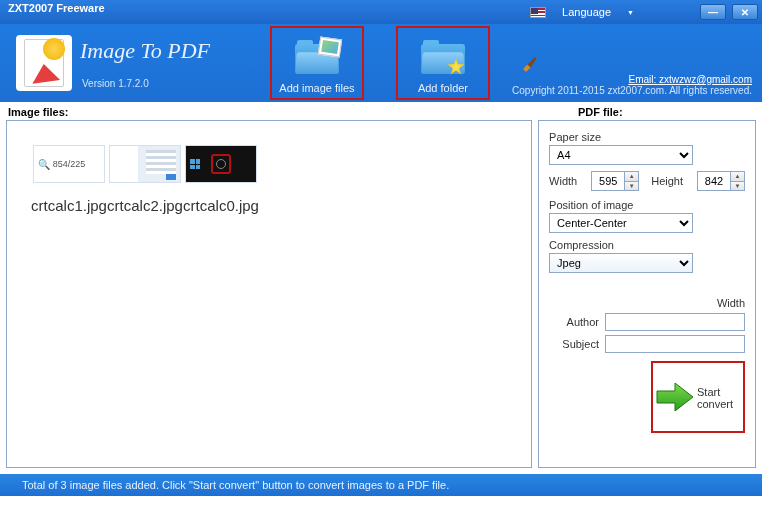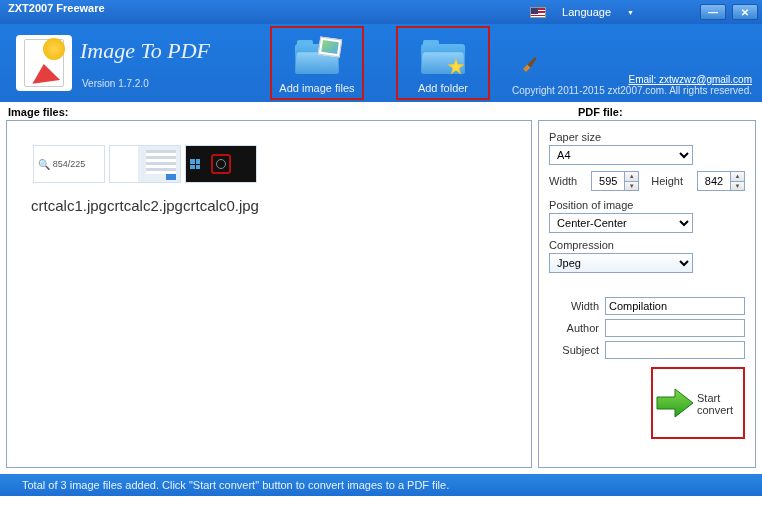--- a/index.html
+++ b/index.html
@@ -193,21 +193,20 @@
       <label>Position of image</label>
       <select><option>Center-Center</option></select>
     </div>
     <div class="field">
       <label>Compression</label>
       <select style="background:linear-gradient(#fff,#eaf2fb);"><option>Jpeg</option></select>
     </div>
     <div class="metablock">
       <div class="meta">
         <label>Width</label>
-        <input type="text" value="Compilation" style="">
       </div>
       <div class="meta">
         <label>Author</label>
         <input type="text" value="" style="">
       </div>
       <div class="meta">
         <label>Subject</label>
         <input type="text" value="" style="">
       </div>
     </div>

